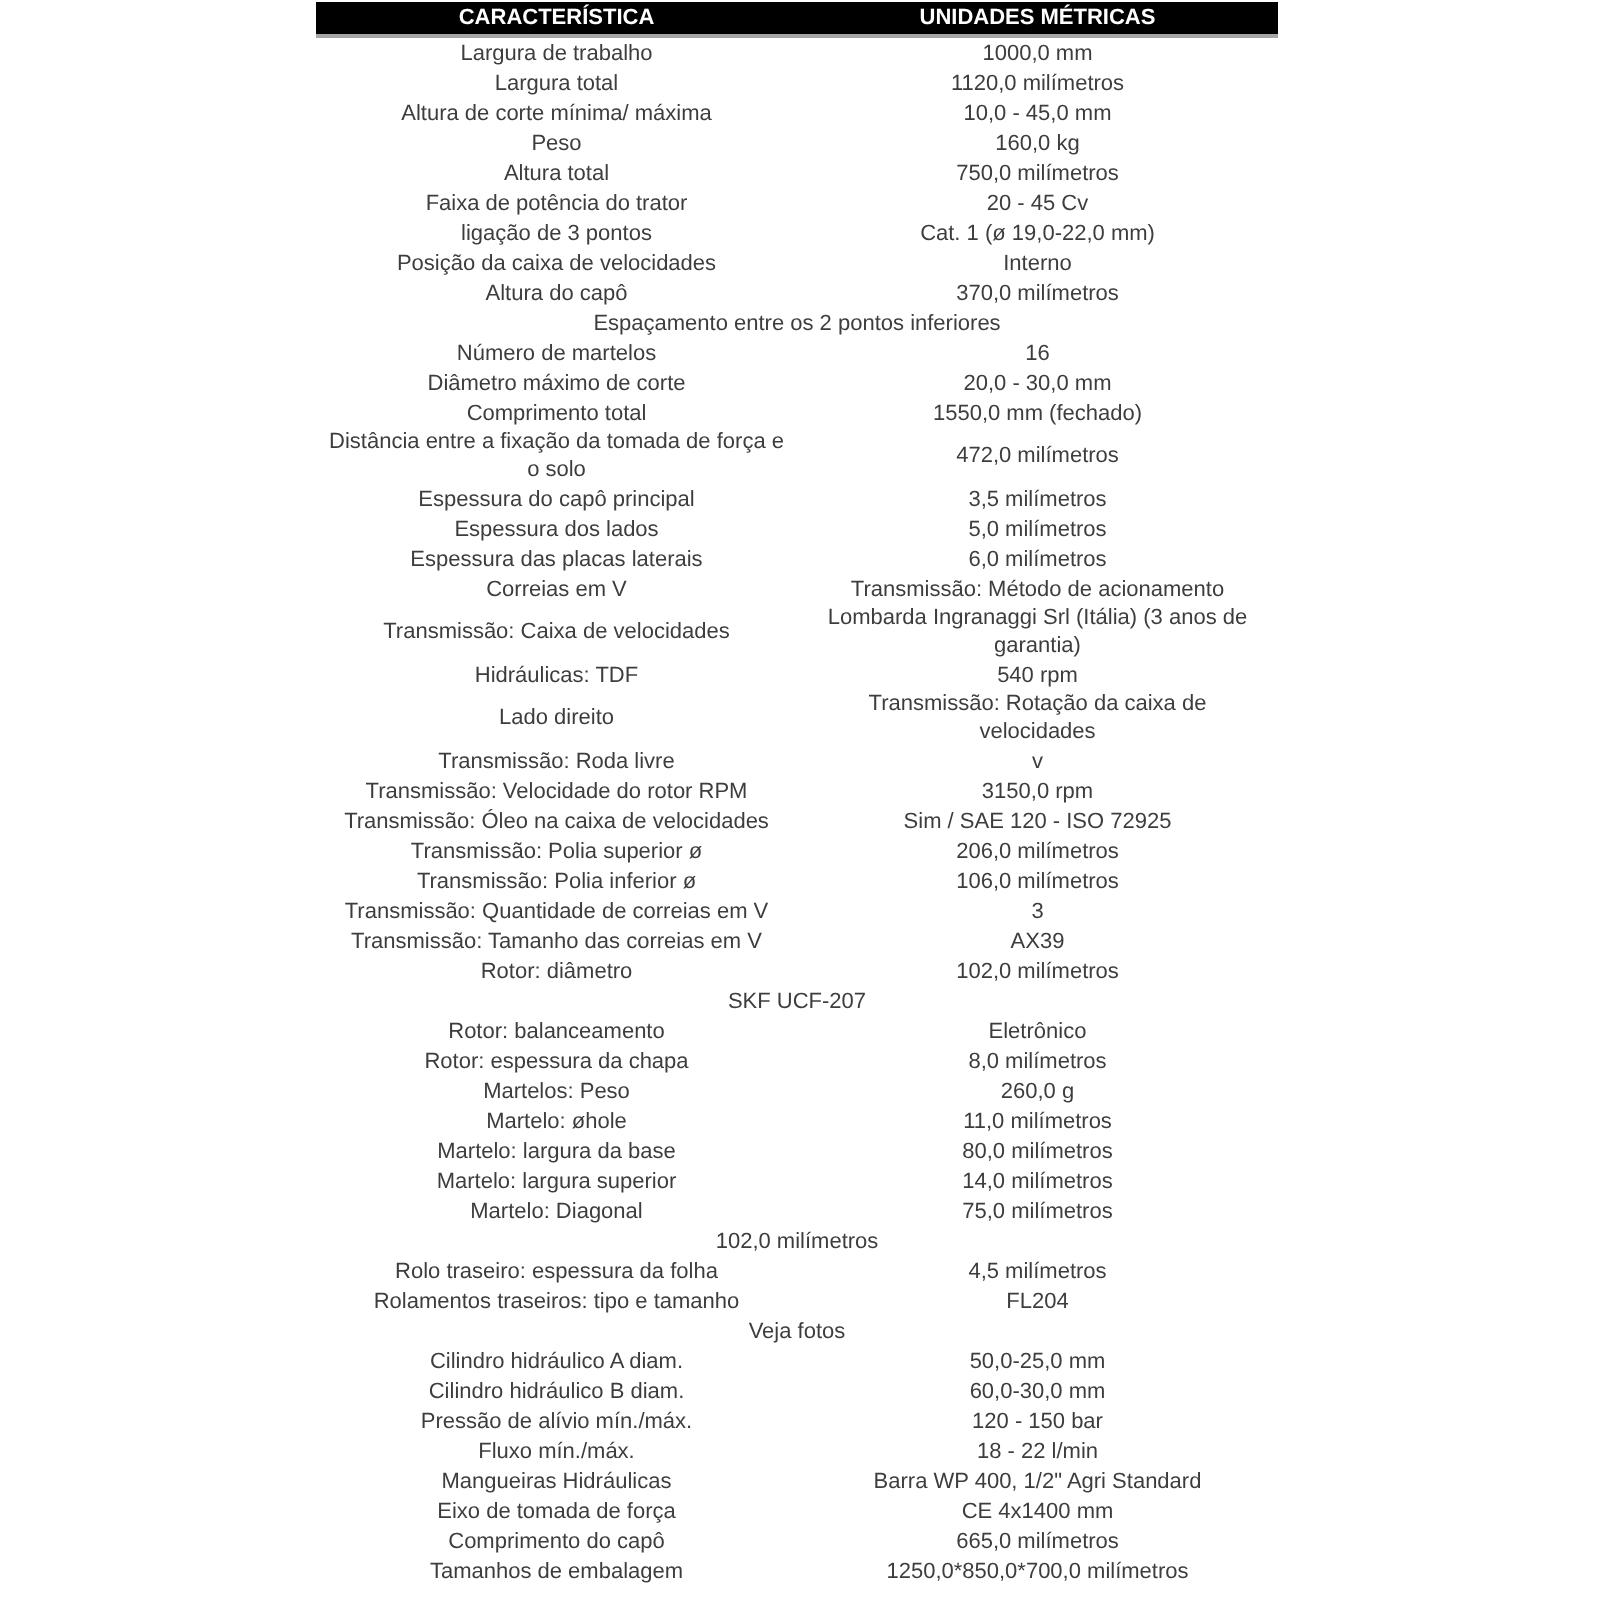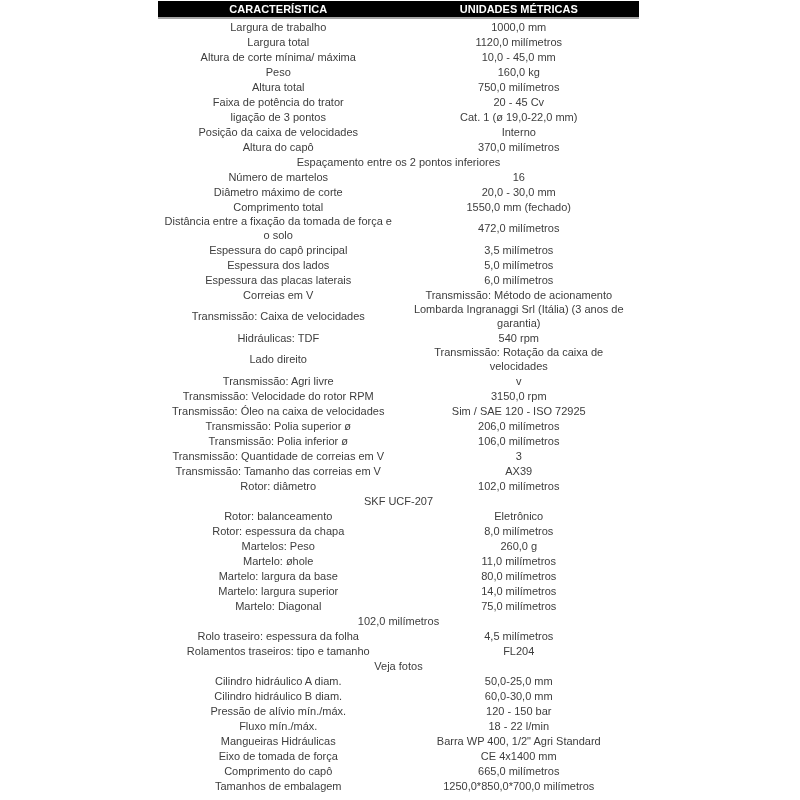--- a/index.html
+++ b/index.html
@@ -142,21 +142,21 @@
         </div>
         <div class="tr">
           <div class="td">Hidráulicas: TDF</div>
           <div class="td">540 rpm</div>
         </div>
         <div class="tr">
           <div class="td">Lado direito</div>
           <div class="td">Transmissão: Rotação da caixa de velocidades</div>
         </div>
         <div class="tr">
-          <div class="td">Transmissão: Agri livre</div>
+          <div class="td">Transmissão: Roda livre</div>
           <div class="td">v</div>
         </div>
         <div class="tr">
           <div class="td">Transmissão: Velocidade do rotor RPM</div>
           <div class="td">3150,0 rpm</div>
         </div>
         <div class="tr">
           <div class="td">Transmissão: Óleo na caixa de velocidades</div>
           <div class="td">Sim / SAE 120 - ISO 72925</div>
         </div>

